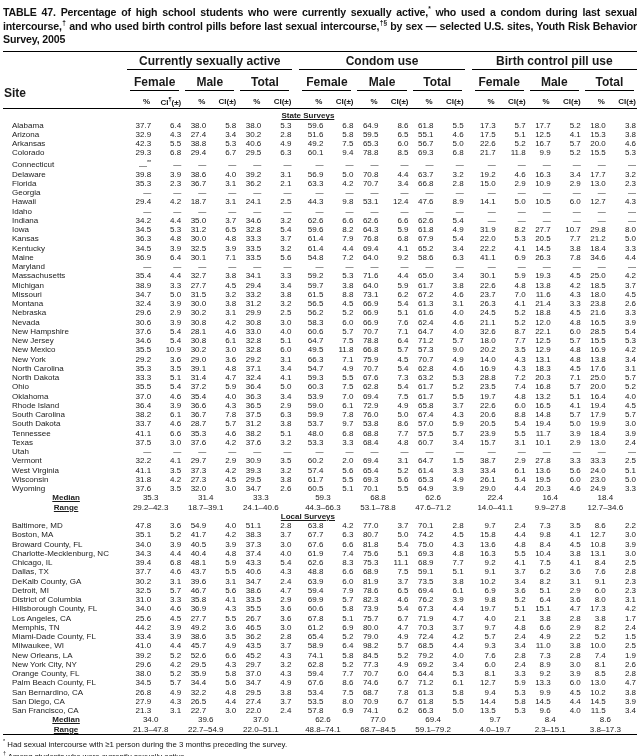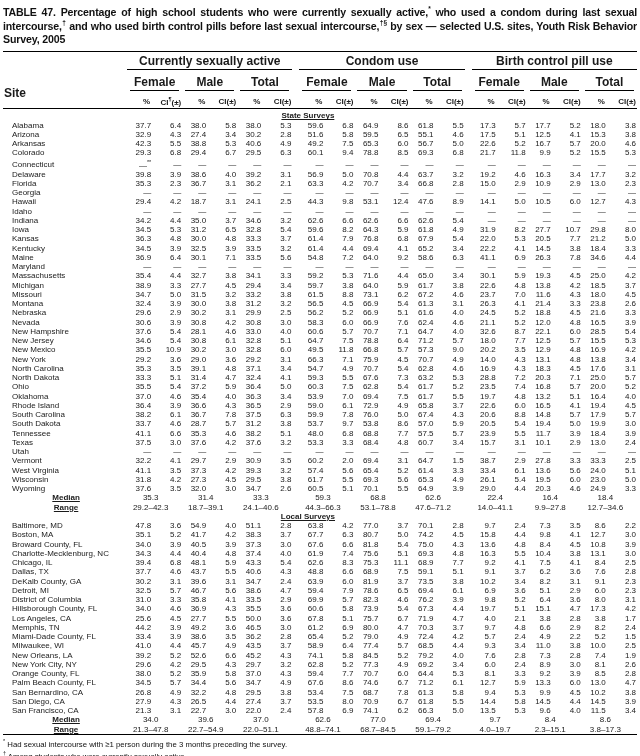--- a/index.html
+++ b/index.html
@@ -1322,21 +1322,21 @@
           <td class="ci">4.7</td>
           <td class="pct">17.3</td>
           <td class="ci">4.2</td>
         </tr>
         <tr>
           <td class="site">Los Angeles, CA</td>
           <td class="pct">25.6</td>
           <td class="ci">4.5</td>
           <td class="pct">27.7</td>
           <td class="ci">5.5</td>
-          <td class="pct">50.0</td>
+          <td class="pct">26.7</td>
           <td class="ci">3.6</td>
           <td></td>
           <td class="pct">67.8</td>
           <td class="ci">5.1</td>
           <td class="pct">75.7</td>
           <td class="ci">6.7</td>
           <td class="pct">71.9</td>
           <td class="ci">4.7</td>
           <td></td>
           <td class="pct">4.0</td>
@@ -1396,21 +1396,21 @@
           <td class="site">Milwaukee, WI</td>
           <td class="pct">41.0</td>
           <td class="ci">4.4</td>
           <td class="pct">45.7</td>
           <td class="ci">4.9</td>
           <td class="pct">43.5</td>
           <td class="ci">3.7</td>
           <td></td>
           <td class="pct">58.9</td>
           <td class="ci">6.4</td>
-          <td class="pct">77.4</td>
+          <td class="pct">98.2</td>
           <td class="ci">5.7</td>
           <td class="pct">68.5</td>
           <td class="ci">4.4</td>
           <td></td>
           <td class="pct">9.3</td>
           <td class="ci">3.4</td>
           <td class="pct">11.0</td>
           <td class="ci">3.8</td>
           <td class="pct">10.0</td>
           <td class="ci">2.5</td>

